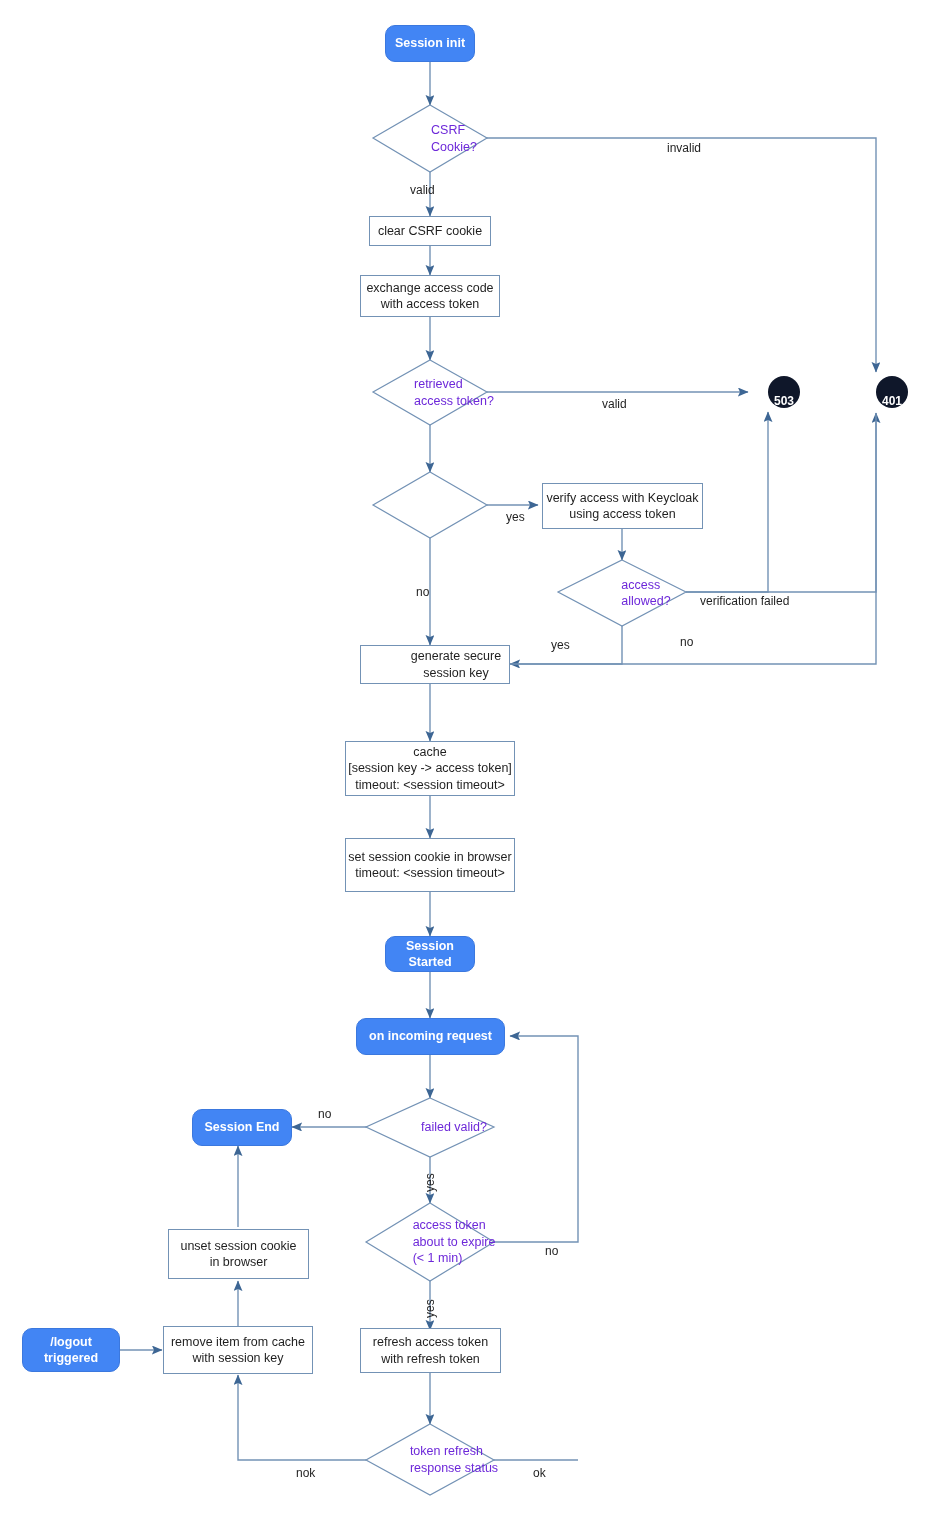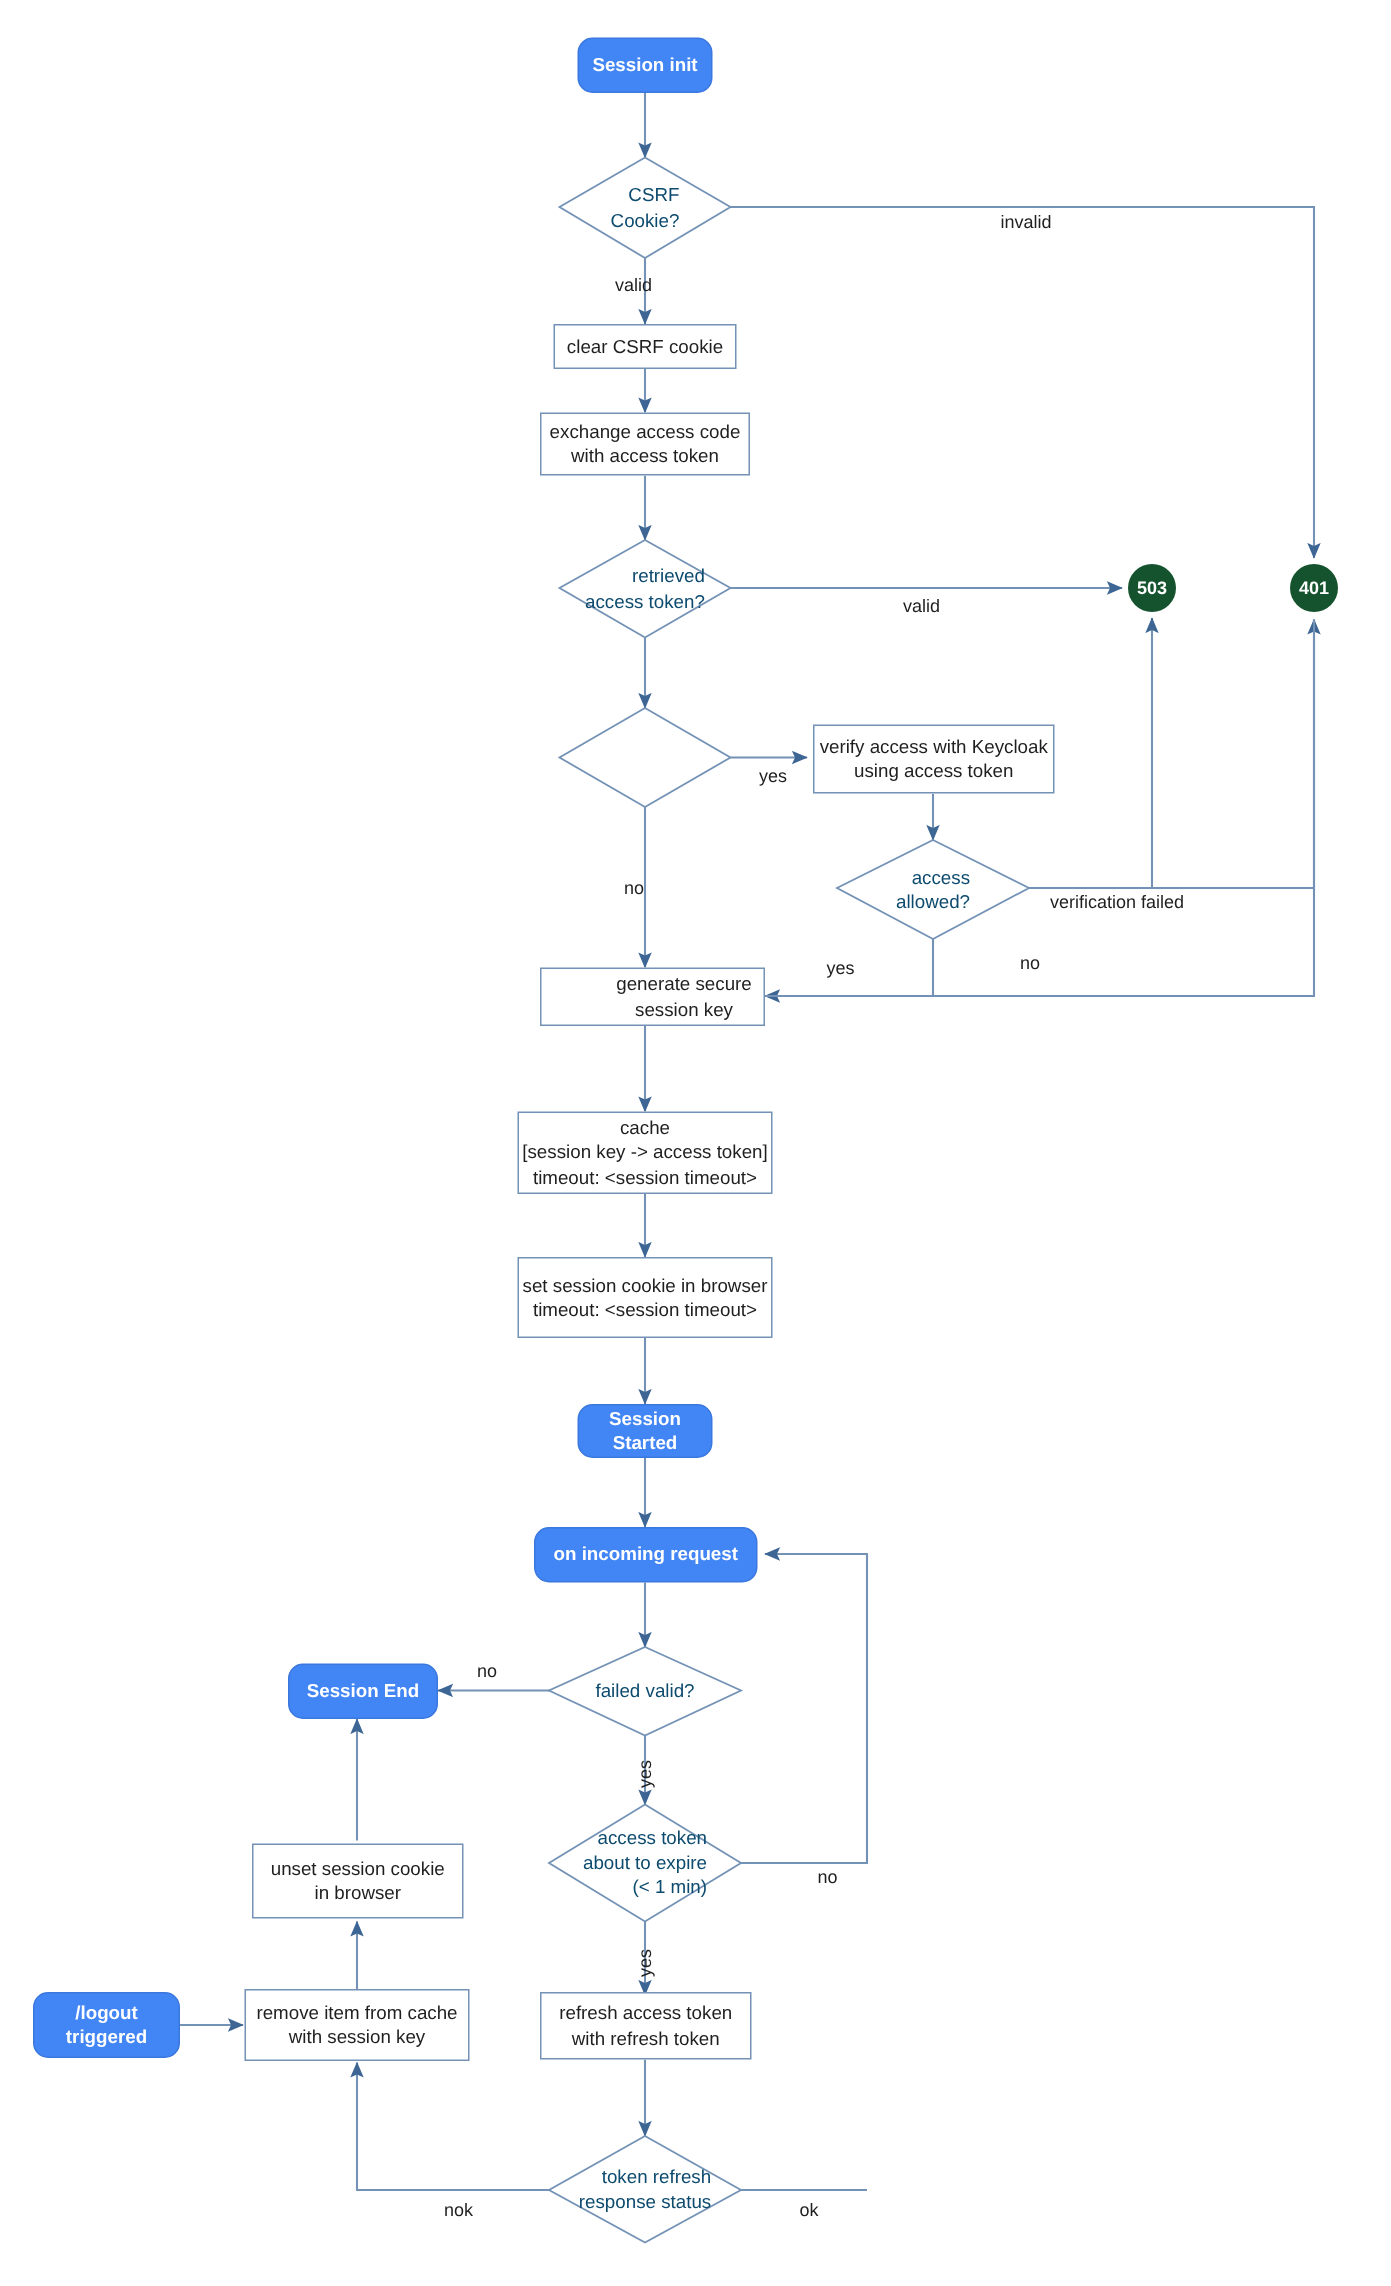--- a/index.html
+++ b/index.html
@@ -57,42 +57,44 @@
     border-radius: 10px;
     color: #ffffff;
     font-size: 12.5px;
     font-weight: bold;
   }
   .dec-wrap {
     position: absolute;
     display: flex;
     align-items: center;
     justify-content: center;
-    text-align: right;
-    color: #0c4a6e;
+    text-align: left;
+    color: #6d28d9;
     font-size: 12.5px;
     line-height: 1.32;
     pointer-events: none;
+    margin-left: 24px;
   }
   .dec-label {
     position: relative;
     z-index: 2;
     pointer-events: auto;
   }
   .err {
     position: absolute;
     border-radius: 50%;
-    background: #14532d;
+    background: #0f172a;
     color: #ffffff;
     font-size: 12px;
     font-weight: bold;
     display: flex;
-    align-items: center;
+    align-items: flex-end;
     justify-content: center;
     box-sizing: border-box;
+    margin-left: 16px;
   }
   .elabel {
     position: absolute;
     font-size: 12px;
     color: #1f1f1f;
     white-space: nowrap;
     line-height: 1;
   }
   .elabel.vert {
     transform: rotate(-90deg);

